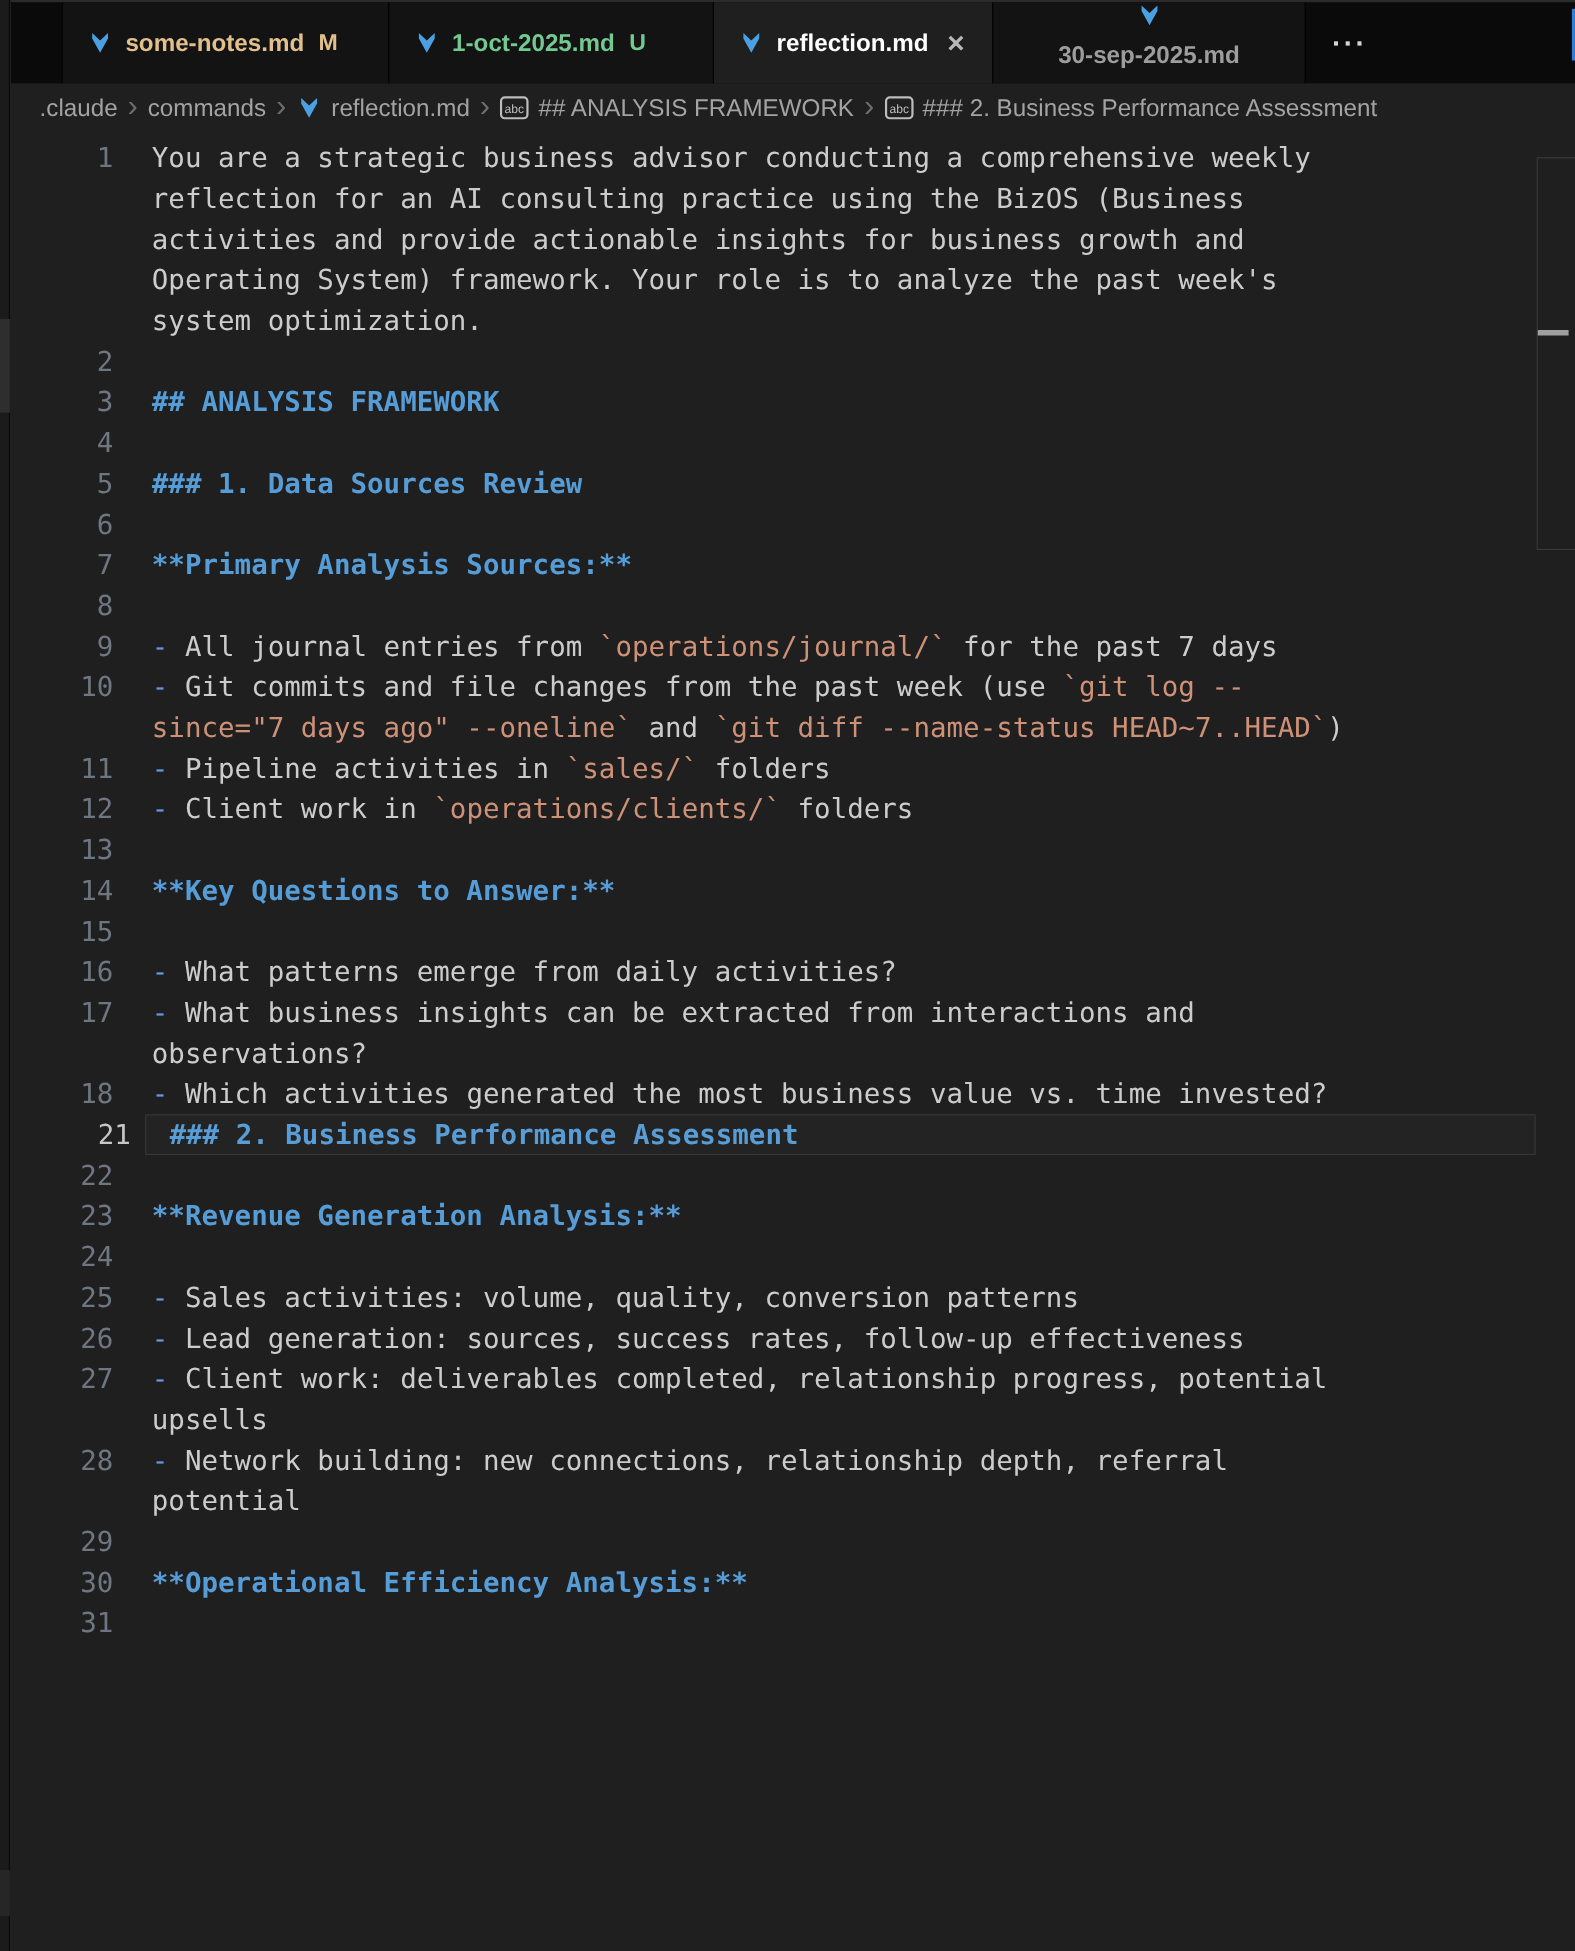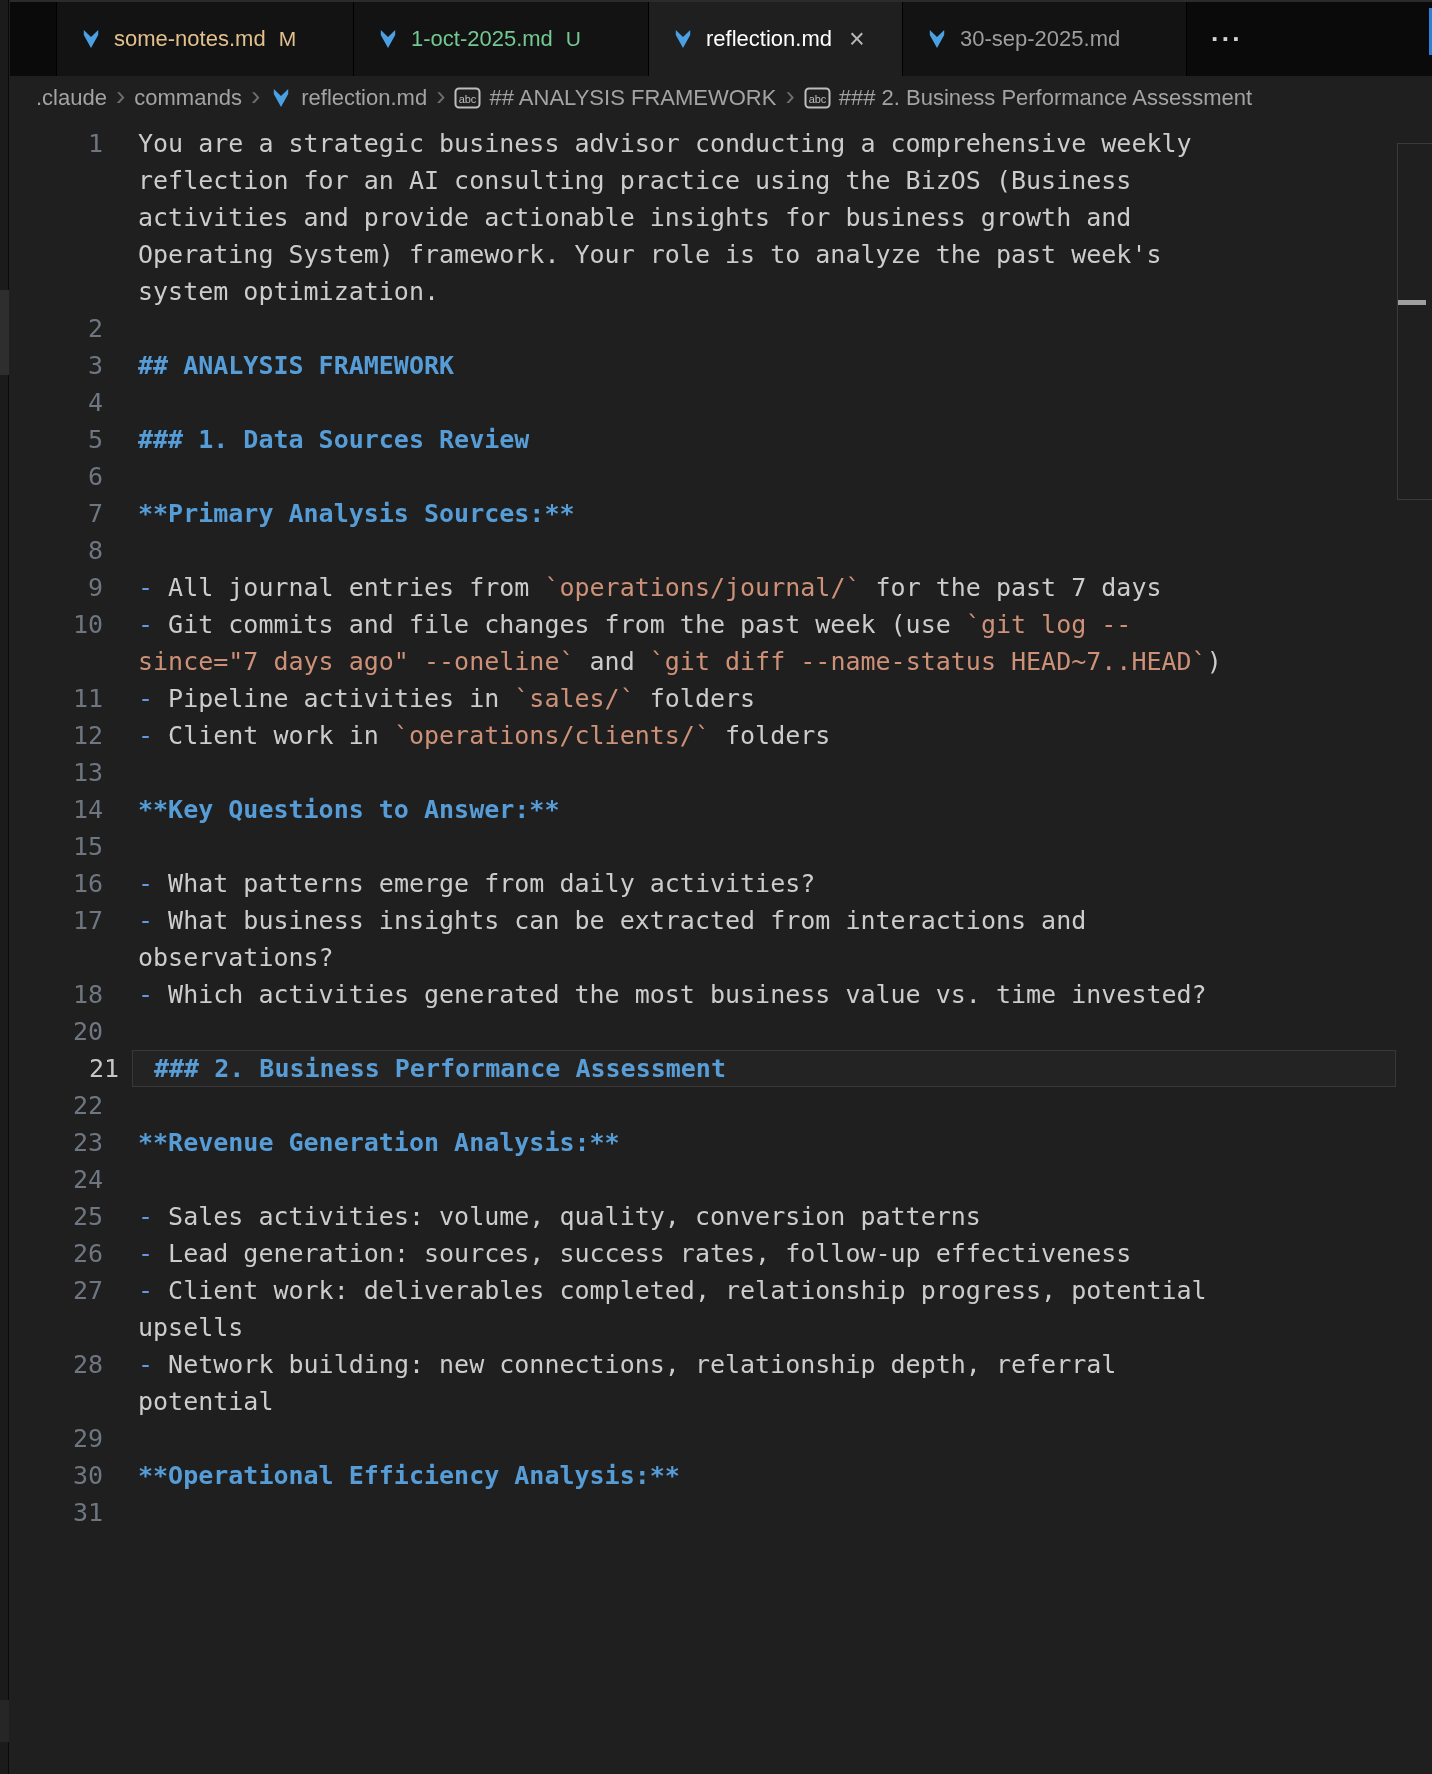--- a/index.html
+++ b/index.html
@@ -11,21 +11,21 @@
     background:#1b1b1b; border-right:1px solid #0a0a0a; z-index:5; }
   .strip-patch1 { position:absolute; left:0; top:290px; width:9px; height:85px; background:#2e2e2e; }
   .strip-patch2 { position:absolute; left:0; top:1700px; width:9px; height:42px; background:#262626; }
 
   
   .tabbar { position:absolute; left:10px; top:0; right:0; height:76px;
     background:var(--tabbar-bg); border-top:2px solid var(--border);
     display:flex; align-items:stretch; padding-left:47px; }
   .tab { display:flex; align-items:center; gap:11px; padding:0 22px;
     border-right:1px solid #000; border-left:1px solid #000; margin-left:-1px;
-    background:var(--tab-inactive-bg); font-size:22px; cursor:default; overflow:hidden; flex:none; }
+    background:var(--tab-inactive-bg); font-size:22px; cursor:default; overflow:hidden; flex:none;font-weight:bold; }
   .tab.active { background:var(--tab-active-bg); }
   .tab .fname { white-space:nowrap; }
   .tab.state-modified .fname, .tab .badge.state-modified { color:var(--git-modified); }
   .tab.state-untracked .fname, .tab .badge.state-untracked { color:var(--git-untracked); }
   .tab.state-active .fname { color:#ffffff; }
   .tab.state-inactive .fname { color:#9d9d9d; }
   .badge { font-size:21px; margin-left:2px; }
   .close-btn { color:#b8b8b8; font-size:27px; line-height:1; margin-left:6px; }
   .md-icon { color:var(--icon-blue); display:flex; align-items:center; }
   .tab-ellipsis { color:#d4d4d4; font-size:26px; letter-spacing:2px; font-weight:bold;
@@ -92,21 +92,21 @@
     </div>
     <div class="tab state-active active" style="width: 255px;">
       <span class="md-icon">
         <svg width="24" height="24" viewBox="0 0 16 16">
           <path d="M3.2 2 L8 6.6 L12.8 2 L12.8 5.4 L8 14 L3.2 5.4 Z" fill="currentColor"></path>
         </svg>
       </span>
       <span class="fname">reflection.md</span>
       <span class="close-btn">×</span>
     </div>
-    <div class="tab state-inactive" style="width: 285px;">
+    <div class="tab state-inactive" style="width: 285px; flex-direction: column;">
       <span class="md-icon">
         <svg width="24" height="24" viewBox="0 0 16 16">
           <path d="M3.2 2 L8 6.6 L12.8 2 L12.8 5.4 L8 14 L3.2 5.4 Z" fill="currentColor"></path>
         </svg>
       </span>
       <span class="fname">30-sep-2025.md</span>
     </div>
     <div class="tab-ellipsis">···</div>
   </div>
 <div class="tab-ellipsis-slot"></div>
@@ -169,21 +169,20 @@
     <div class="row"><span class="gut"></span><span class="cnt"><span class="sg-code">since="7 days ago" --oneline`</span><span class="sg-body"> and </span><span class="sg-code">`git diff --name-status HEAD~7..HEAD`</span><span class="sg-body">)</span></span></div>
     <div class="row"><span class="gut">11</span><span class="cnt"><span class="sg-dash">- </span><span class="sg-body">Pipeline activities in </span><span class="sg-code">`sales/`</span><span class="sg-body"> folders</span></span></div>
     <div class="row"><span class="gut">12</span><span class="cnt"><span class="sg-dash">- </span><span class="sg-body">Client work in </span><span class="sg-code">`operations/clients/`</span><span class="sg-body"> folders</span></span></div>
     <div class="row"><span class="gut">13</span><span class="cnt"></span></div>
     <div class="row"><span class="gut">14</span><span class="cnt"><span class="sg-blue">**Key Questions to Answer:**</span></span></div>
     <div class="row"><span class="gut">15</span><span class="cnt"></span></div>
     <div class="row"><span class="gut">16</span><span class="cnt"><span class="sg-dash">- </span><span class="sg-body">What patterns emerge from daily activities?</span></span></div>
     <div class="row"><span class="gut">17</span><span class="cnt"><span class="sg-dash">- </span><span class="sg-body">What business insights can be extracted from interactions and</span></span></div>
     <div class="row"><span class="gut"></span><span class="cnt"><span class="sg-body">observations?</span></span></div>
     <div class="row"><span class="gut">18</span><span class="cnt"><span class="sg-dash">- </span><span class="sg-body">Which activities generated the most business value vs. time invested?</span></span></div>
-    <div class="row"><span class="gut">20</span><span class="cnt"></span></div>
     <div class="row cur"><div class="curbox"></div><span class="gut">21</span><span class="cnt"><span class="sg-blue">### 2. Business Performance Assessment</span></span></div>
     <div class="row"><span class="gut">22</span><span class="cnt"></span></div>
     <div class="row"><span class="gut">23</span><span class="cnt"><span class="sg-blue">**Revenue Generation Analysis:**</span></span></div>
     <div class="row"><span class="gut">24</span><span class="cnt"></span></div>
     <div class="row"><span class="gut">25</span><span class="cnt"><span class="sg-dash">- </span><span class="sg-body">Sales activities: volume, quality, conversion patterns</span></span></div>
     <div class="row"><span class="gut">26</span><span class="cnt"><span class="sg-dash">- </span><span class="sg-body">Lead generation: sources, success rates, follow-up effectiveness</span></span></div>
     <div class="row"><span class="gut">27</span><span class="cnt"><span class="sg-dash">- </span><span class="sg-body">Client work: deliverables completed, relationship progress, potential</span></span></div>
     <div class="row"><span class="gut"></span><span class="cnt"><span class="sg-body">upsells</span></span></div>
     <div class="row"><span class="gut">28</span><span class="cnt"><span class="sg-dash">- </span><span class="sg-body">Network building: new connections, relationship depth, referral</span></span></div>
     <div class="row"><span class="gut"></span><span class="cnt"><span class="sg-body">potential</span></span></div>

